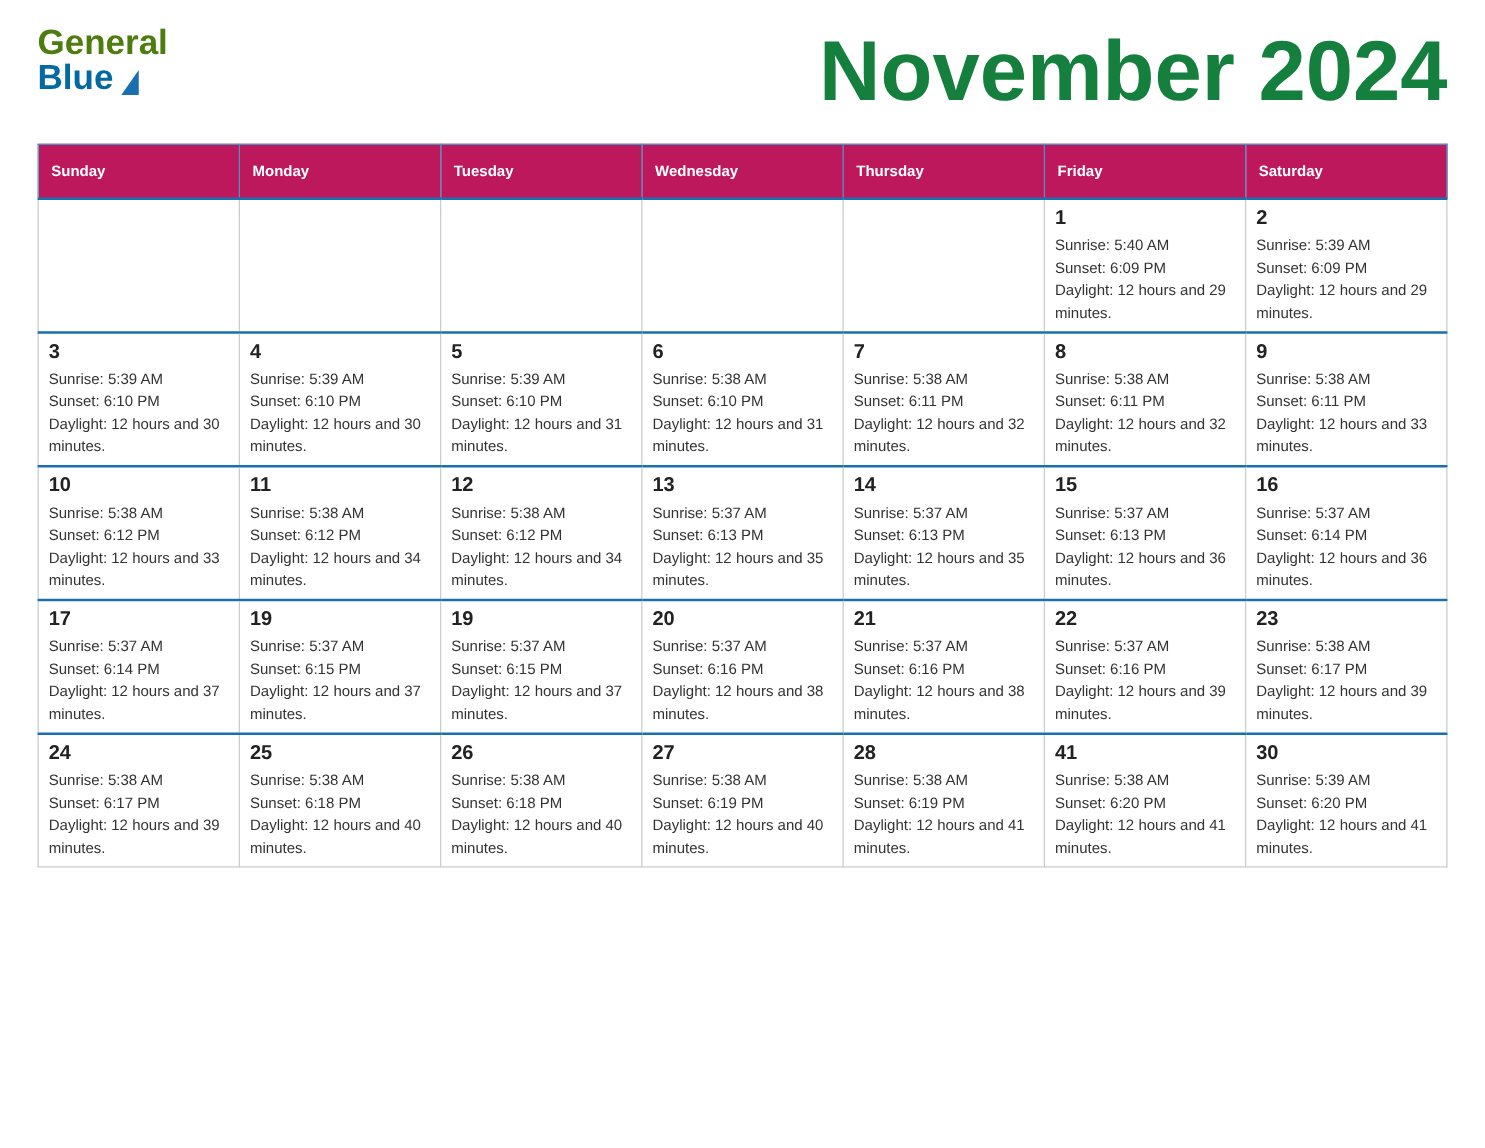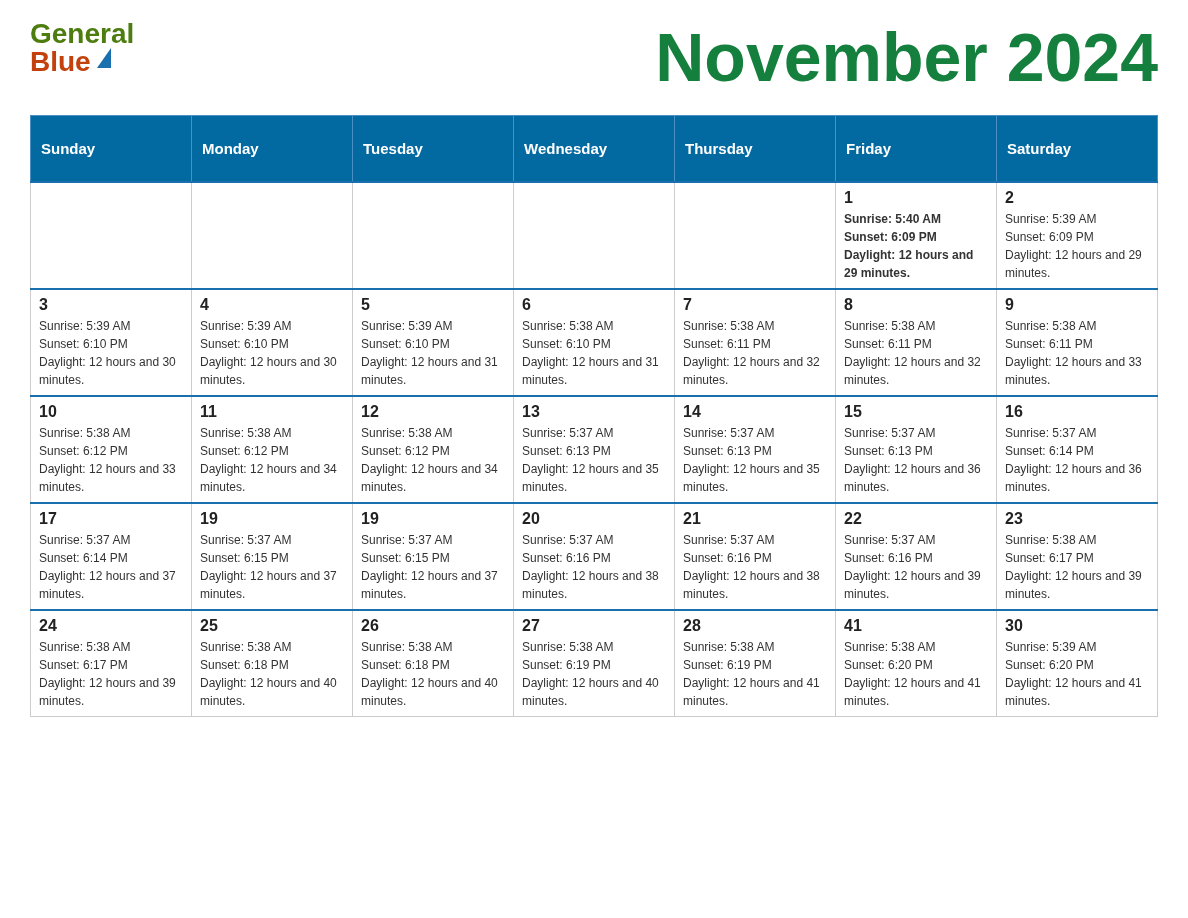--- a/index.html
+++ b/index.html
@@ -23,24 +23,24 @@
     }
     .logo-general {
       font-size: 28px;
       font-weight: bold;
       color: #4d7c0f;
       line-height: 1;
     }
     .logo-blue {
       font-size: 28px;
       font-weight: bold;
-      color: #c2410c;
+      color: #0369a1;
       line-height: 1;
       display: flex;
-      align-items: flex-start;
+      align-items: flex-end;
       gap: 4px;
     }
     .logo-triangle {
       width: 0;
       height: 0;
       border-left: 14px solid transparent;
       border-right: 0px solid transparent;
       border-bottom: 20px solid #1a6faf;
       display: inline-block;
       margin-left: 2px;
@@ -57,25 +57,25 @@
     .location-title {
       font-size: 22px;
       color: #333;
       margin-top: 4px;
     }
     .calendar {
       width: 100%;
       border-collapse: collapse;
     }
     .calendar th {
-      background-color: #0369a1;
+      background-color: #be185d;
       color: #fff;
-      font-size: 15px;
-      font-weight: bold;
-      padding: 24px 10px;
+      font-size: 12px;
+      font-weight: bold;
+      padding: 14px 10px;
       text-align: left;
       border: 1px solid #4a90c4;
     }
     .calendar td {
       width: 14.28%;
       vertical-align: top;
       border: 1px solid #ccc;
       padding: 6px 8px;
       font-size: 12.5px;
       color: #222;
@@ -131,21 +131,21 @@
   </thead>
   <tbody id="calendar-body">
   <tr class="week-row">
         <td class="empty-cell"></td>
         <td class="empty-cell"></td>
         <td class="empty-cell"></td>
         <td class="empty-cell"></td>
         <td class="empty-cell"></td>
         <td>
           <span class="day-number">1</span>
-          <div class="day-info" style="white-space: pre-line; font-weight: bold;">Sunrise: 5:40 AM
+          <div class="day-info" style="white-space: pre-line;">Sunrise: 5:40 AM
 Sunset: 6:09 PM
 Daylight: 12 hours and 29 minutes.</div>
         </td>
         <td>
           <span class="day-number">2</span>
           <div class="day-info" style="white-space: pre-line;">Sunrise: 5:39 AM
 Sunset: 6:09 PM
 Daylight: 12 hours and 29 minutes.</div>
         </td>
       </tr>

